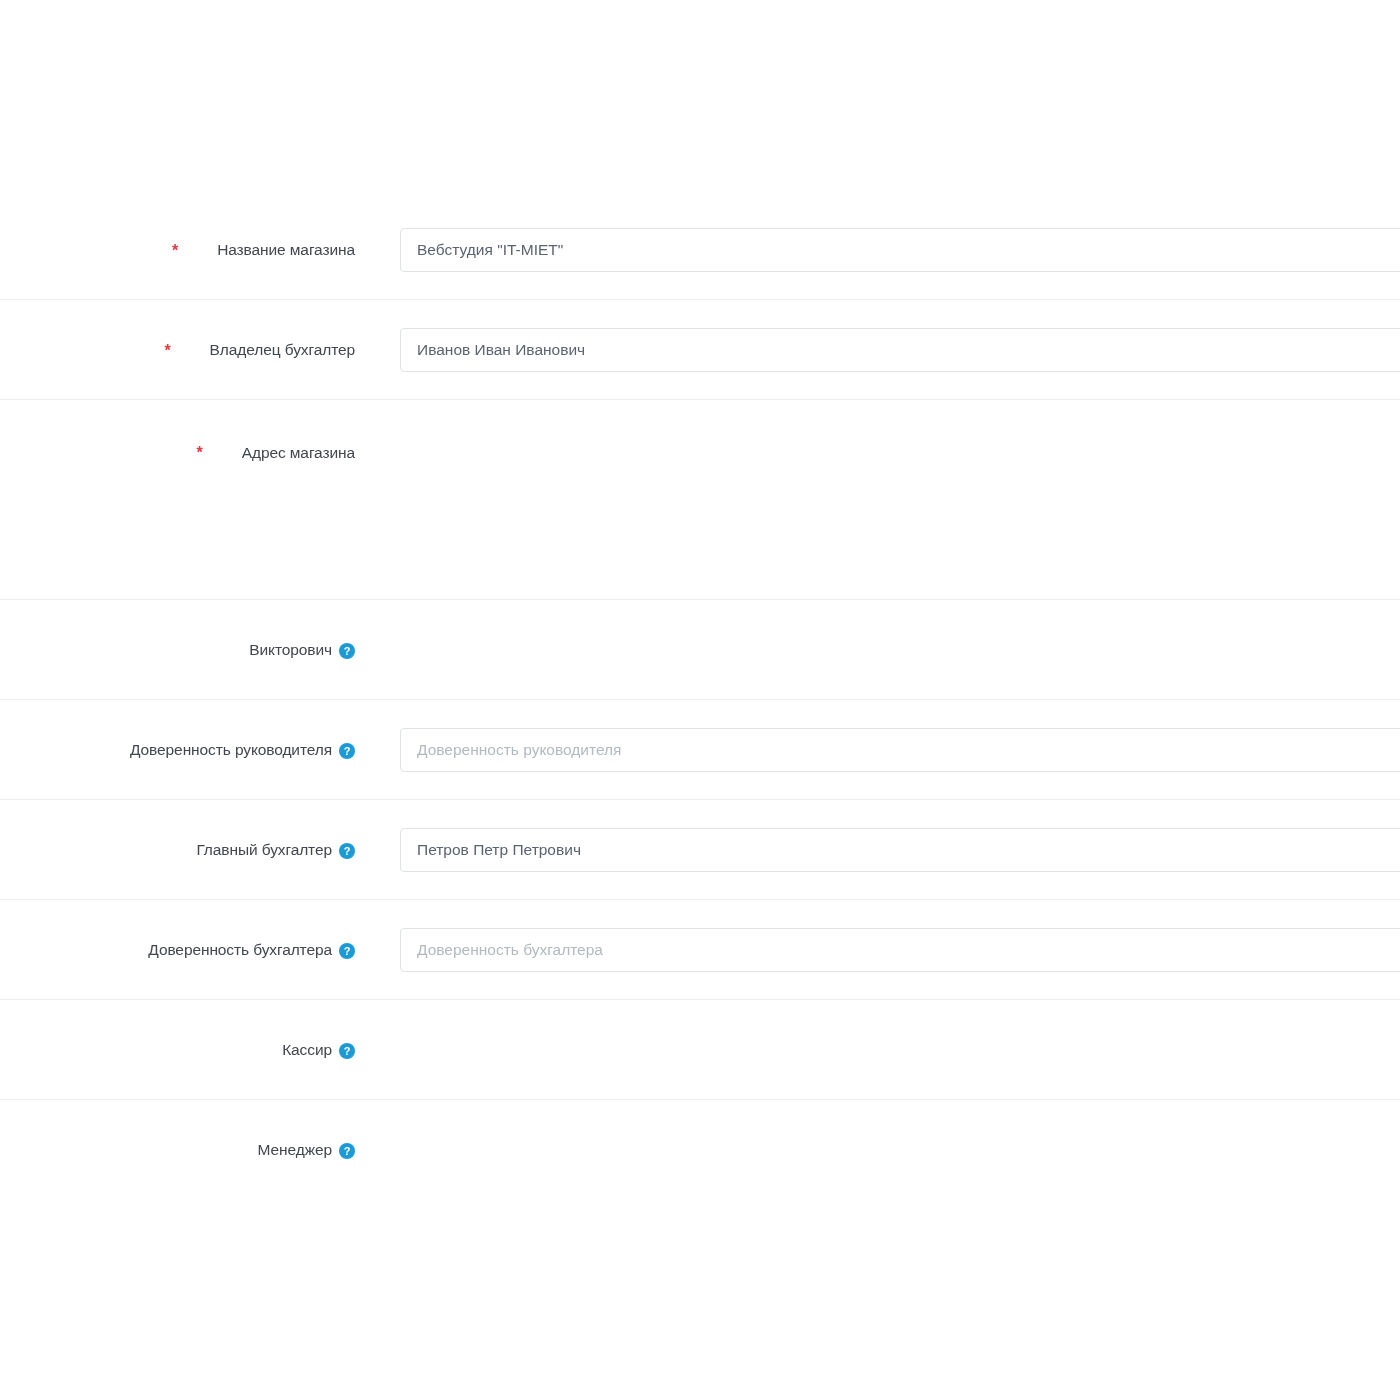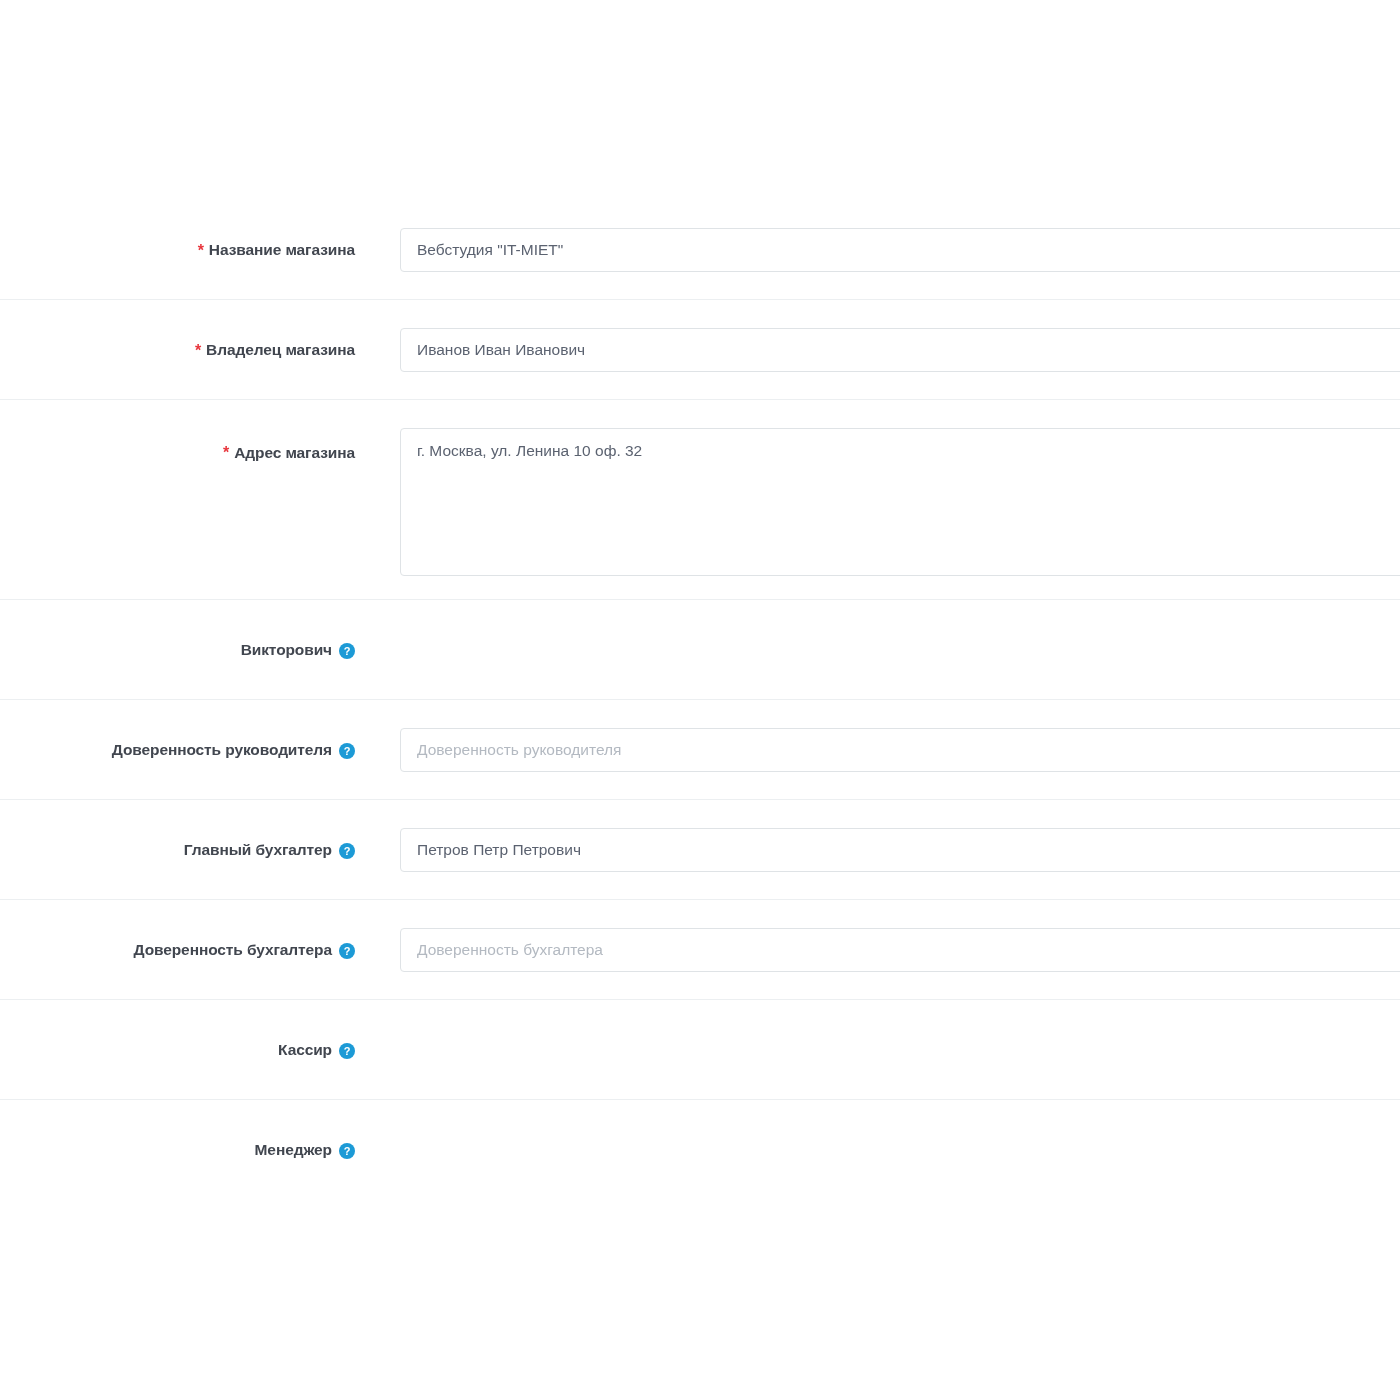--- a/index.html
+++ b/index.html
@@ -55,24 +55,25 @@
     text-align: right;
     padding-right: 0;
     display: flex;
     justify-content: flex-end;
     align-items: center;
     white-space: nowrap;
   }
 
   .label-text {
     font-size: 15.5px;
-    font-weight: bold;
+    font-weight: normal;
     color: #41464f;
     letter-spacing: -0.1px;
     line-height: 1.2;
+    margin-left: 34px;
   }
 
   .req-star {
     color: #e8363d;
     font-size: 16px;
     font-weight: bold;
     margin-right: 5px;
     line-height: 1;
     position: relative;
     top: 1px;
@@ -178,34 +179,31 @@
           <span class="req-star">*</span>
           <span class="label-text">Название магазина</span>
         </div>
         <div class="field-col">
           <input type="text" class="text-input" placeholder="Название магазина" value="Вебстудия &quot;IT-MIET&quot;" style="">
         </div>
       </div>
       <div class="row r-input">
         <div class="label-col">
           <span class="req-star">*</span>
-          <span class="label-text">Владелец магазина</span>
+          <span class="label-text">Владелец бухгалтер</span>
         </div>
         <div class="field-col">
           <input type="text" class="text-input" placeholder="Владелец магазина" value="Иванов Иван Иванович" style="">
         </div>
       </div>
       <div class="row r-textarea">
         <div class="label-col">
           <span class="req-star">*</span>
           <span class="label-text">Адрес магазина</span>
         </div>
-        <div class="field-col">
-          <textarea class="text-area" placeholder="Адрес магазина" style="">г. Москва, ул. Ленина 10 оф. 32</textarea>
-        </div>
       </div>
       <div class="row r-input">
         <div class="label-col">
           <span class="label-text">Викторович</span>
           <span class="help-icon">
             <svg width="16" height="16" viewBox="0 0 16 16">
               <circle cx="8" cy="8" r="8" fill="#1c9ad6"></circle>
               <text x="8" y="12" text-anchor="middle" font-family="Liberation Sans, sans-serif" font-size="11" font-weight="bold" fill="#ffffff">?</text>
             </svg>
           </span>

